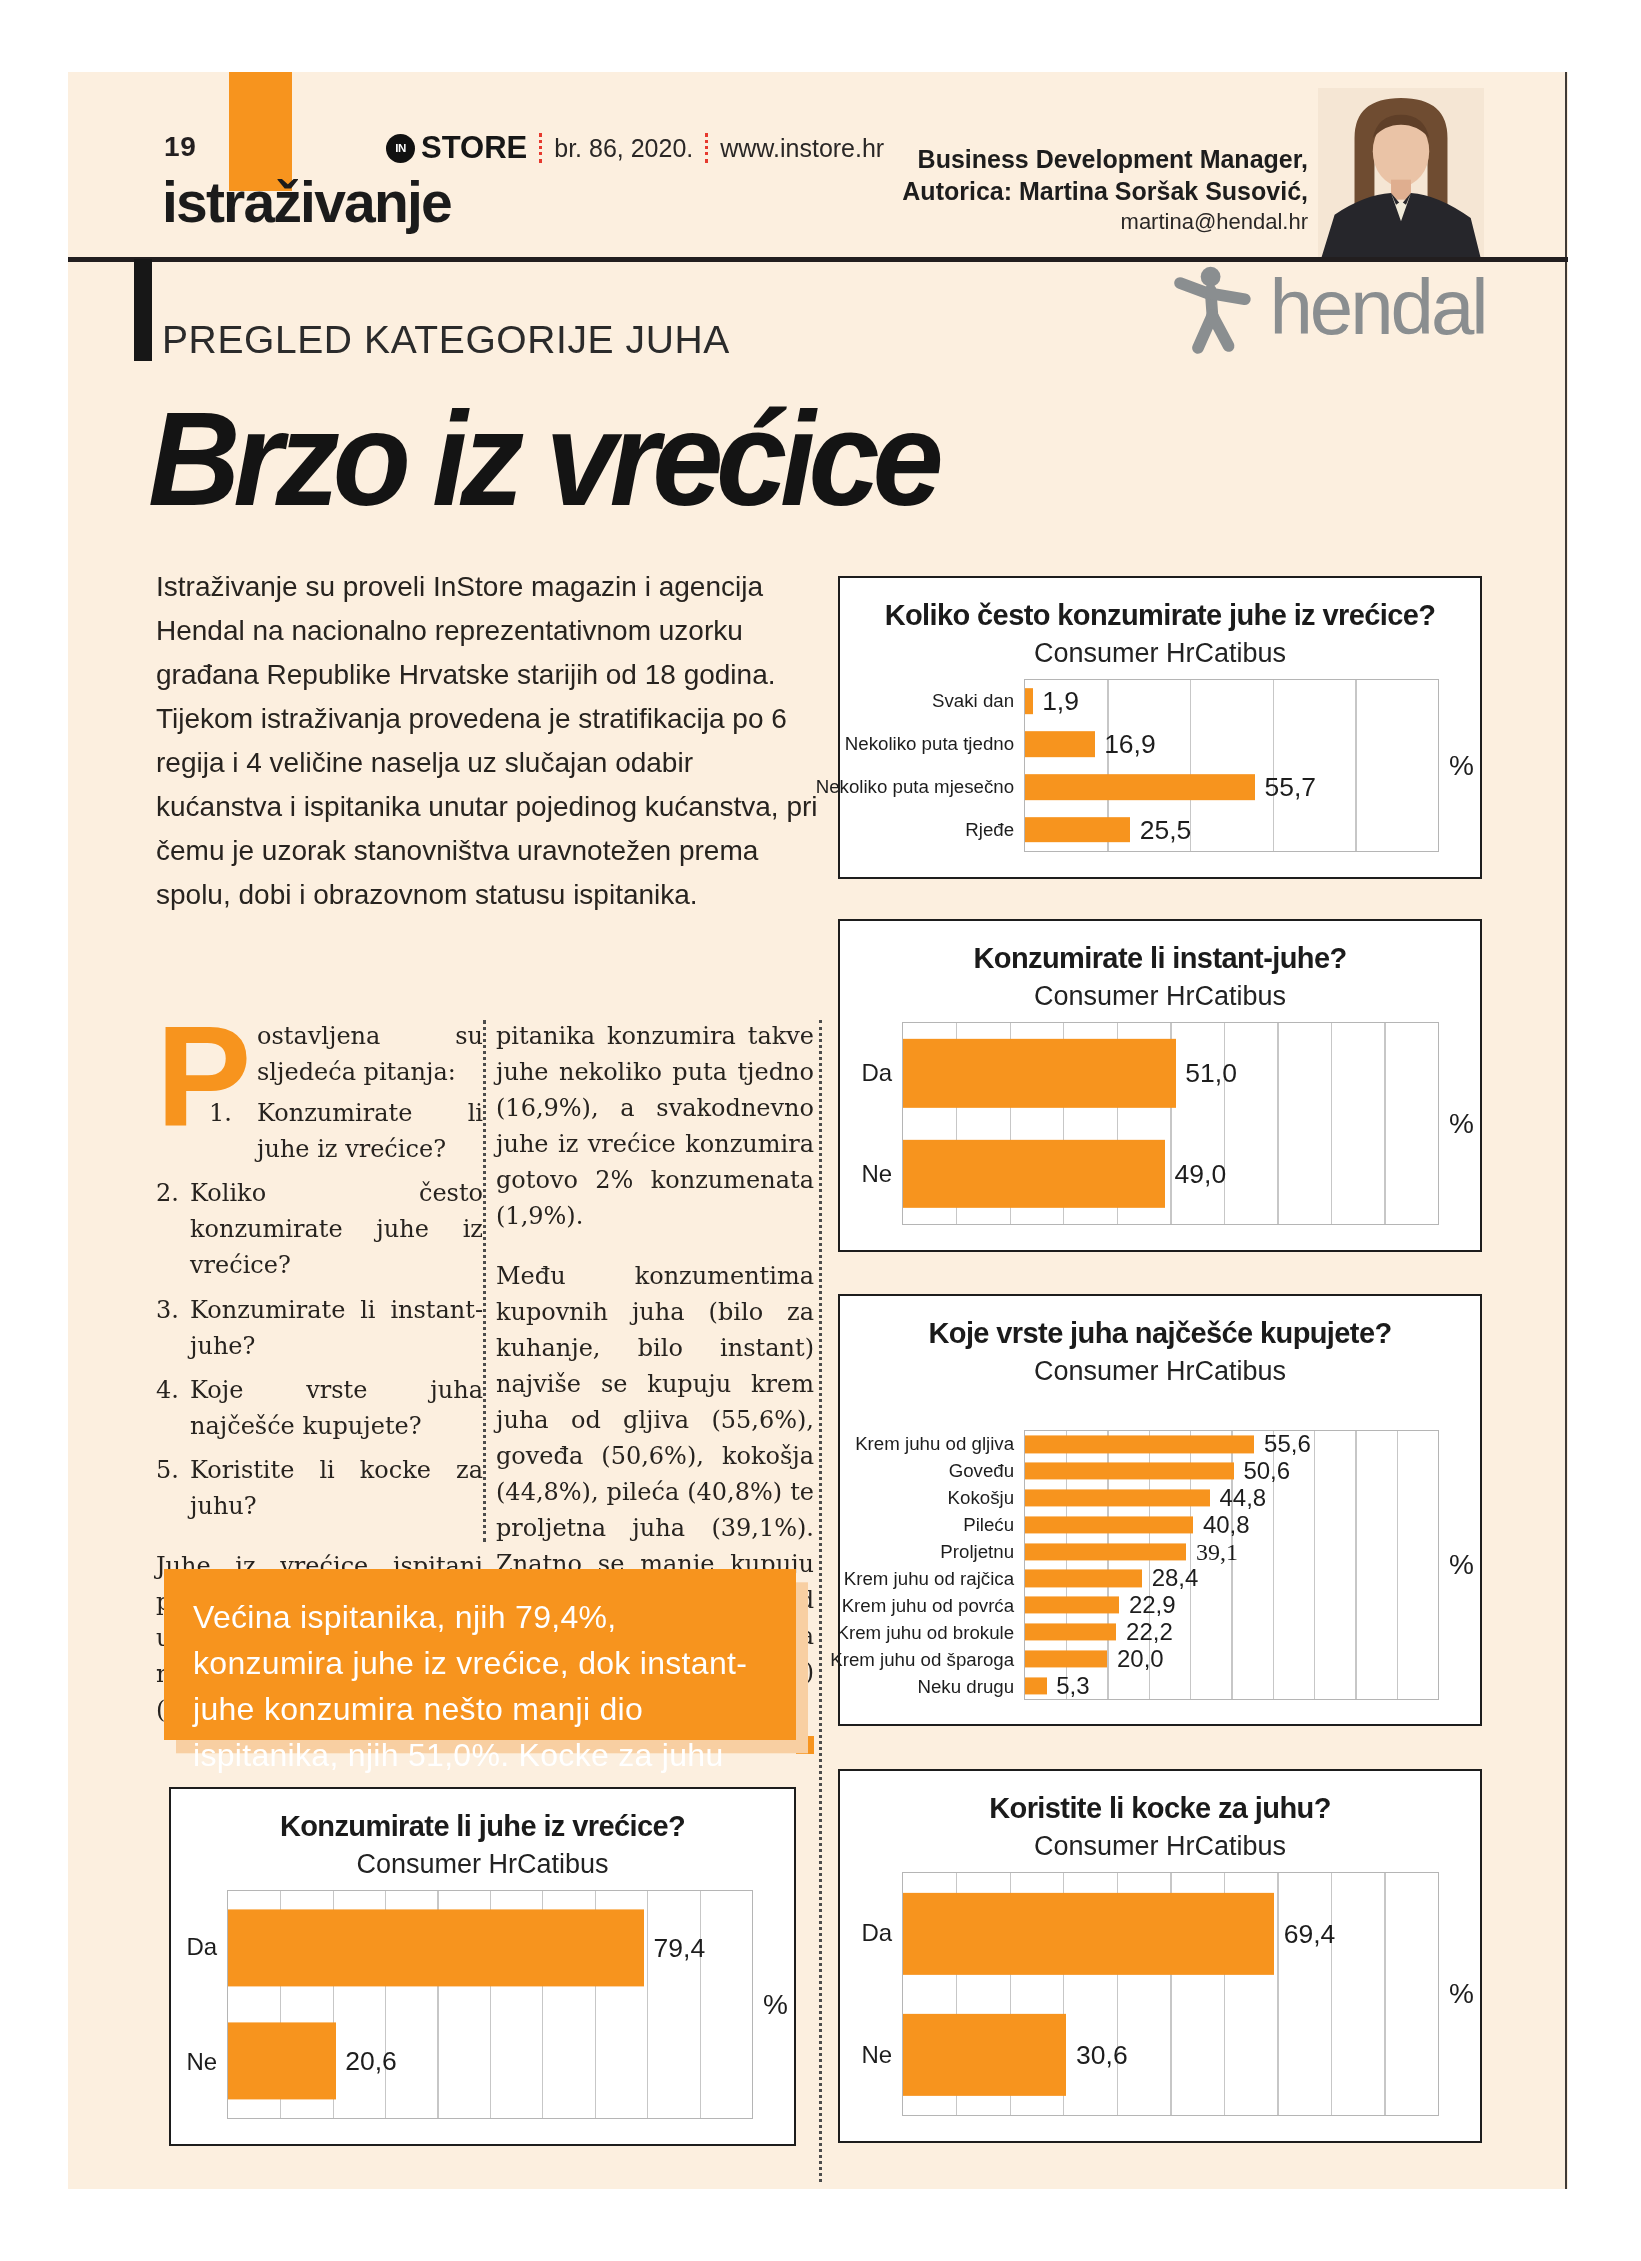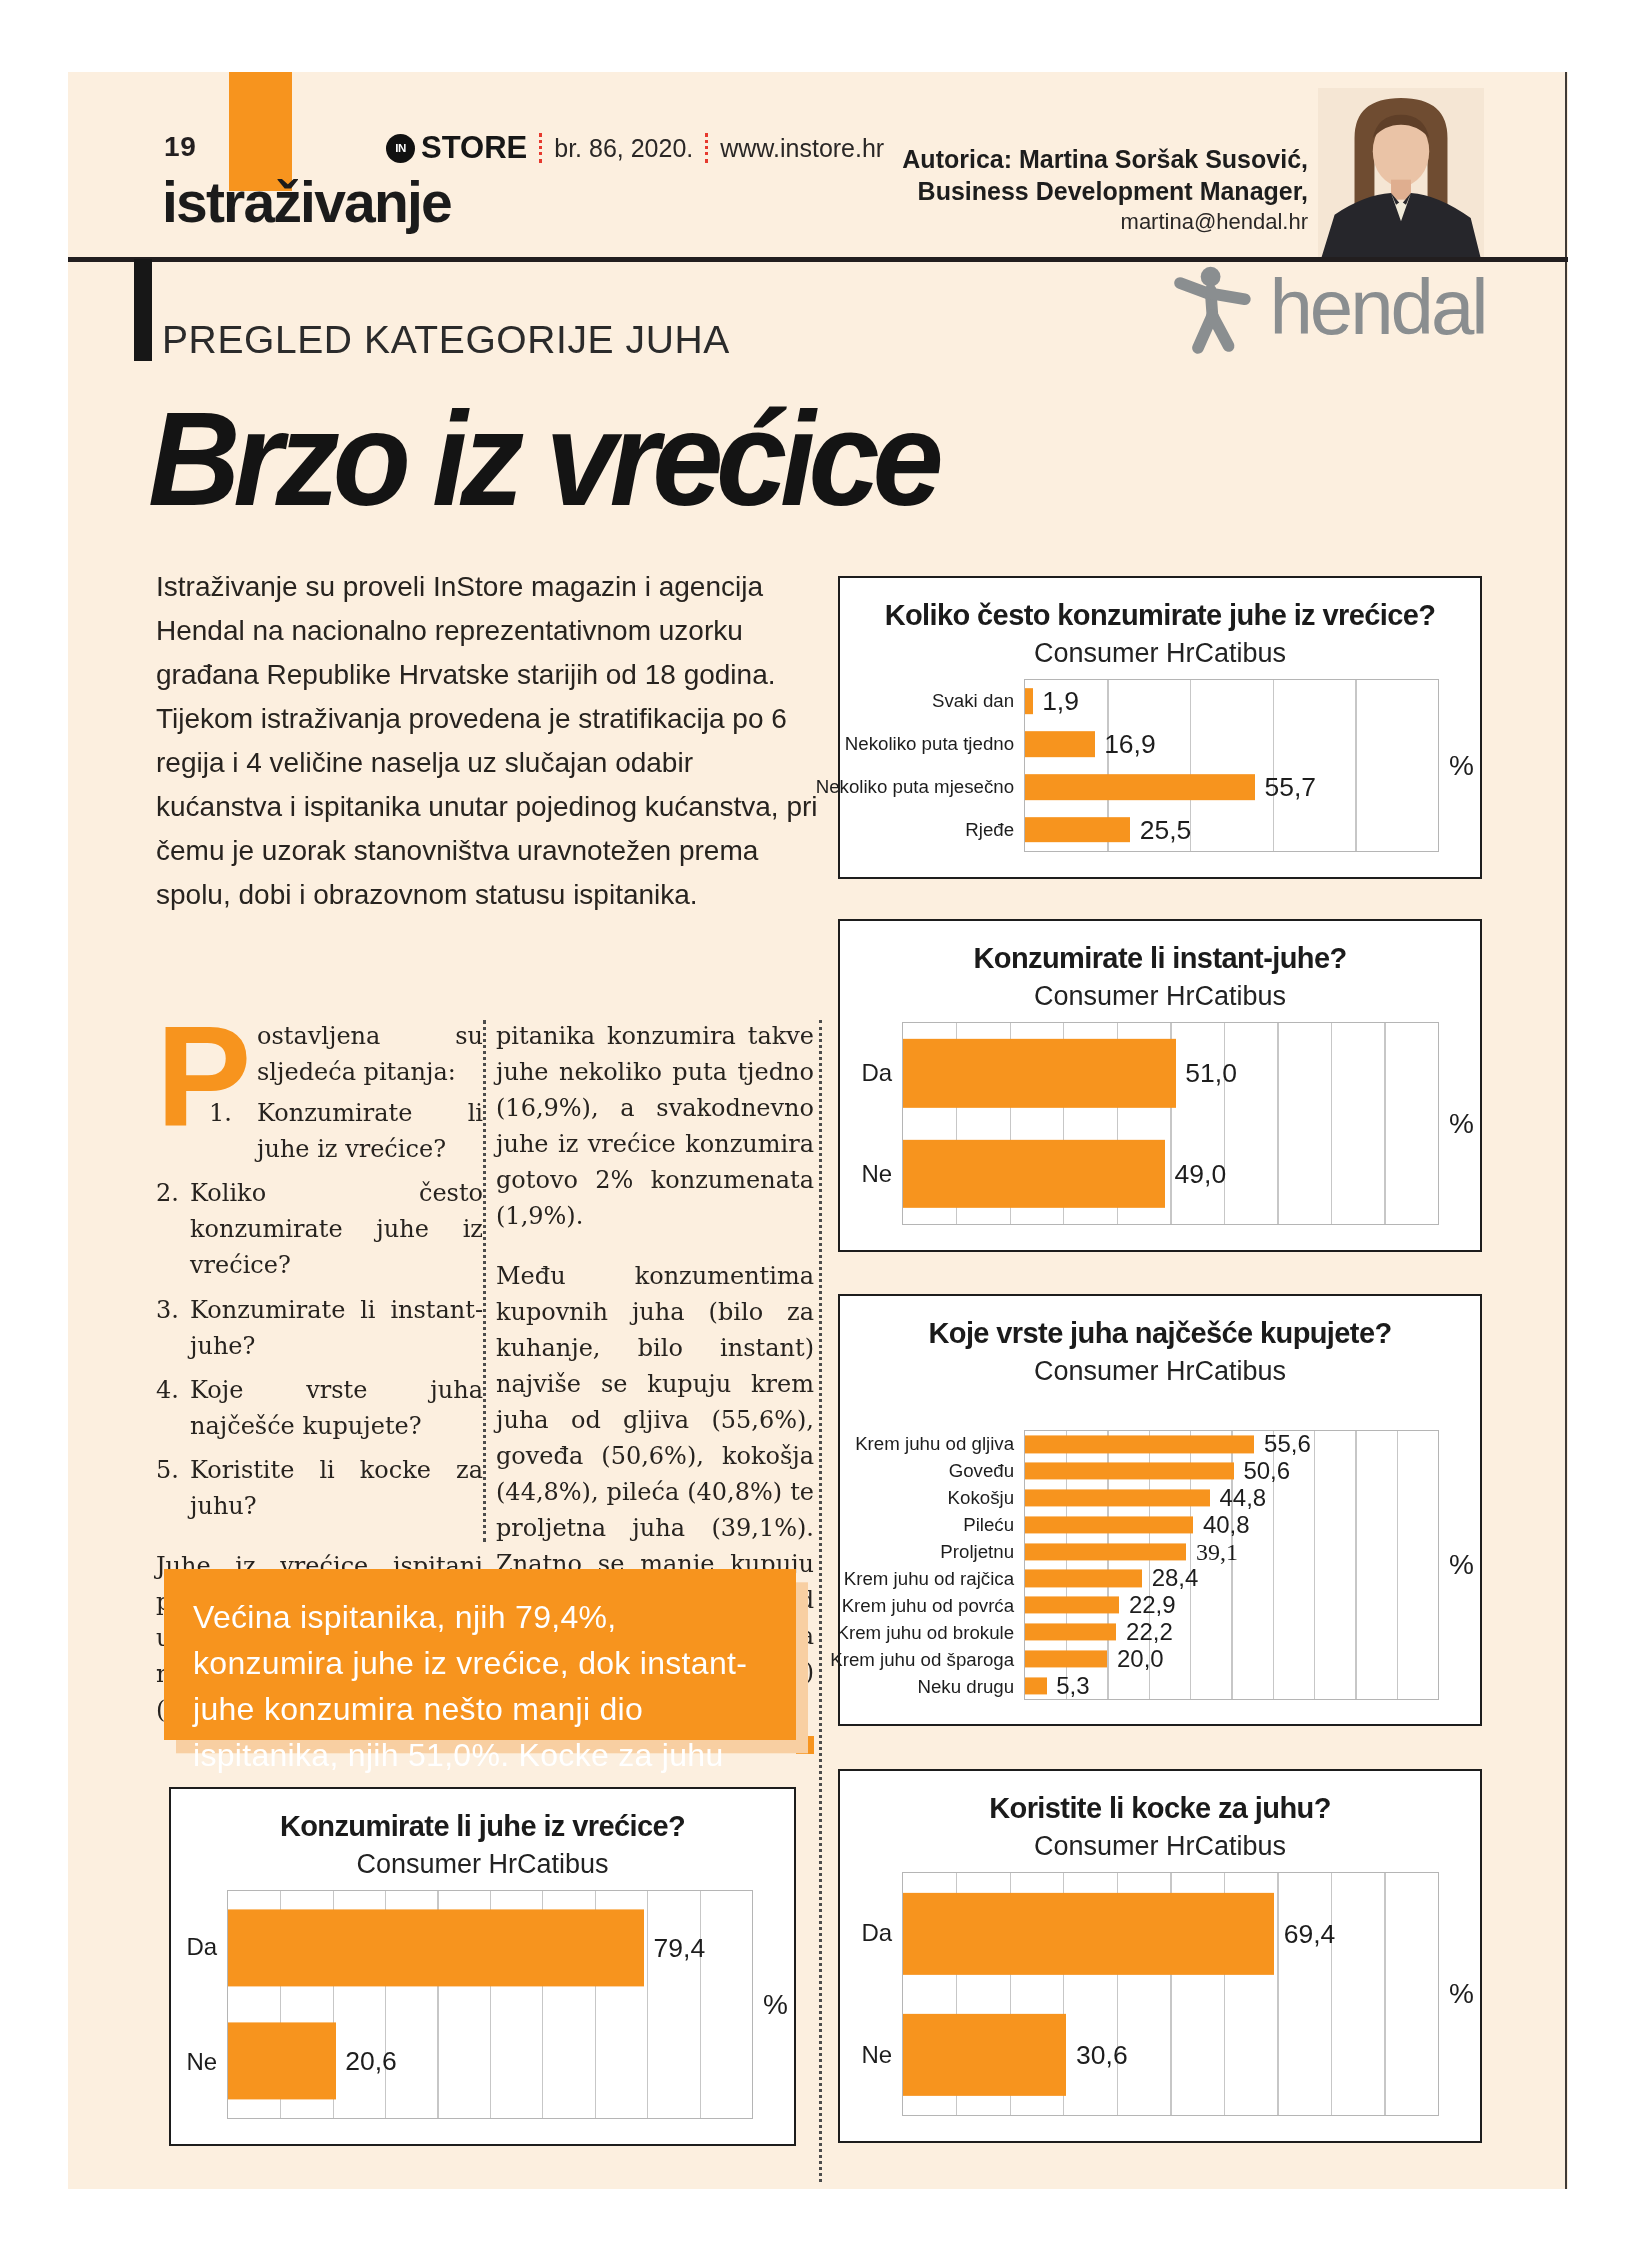--- a/index.html
+++ b/index.html
@@ -91,22 +91,22 @@
     <div class="in-circle">IN</div>
     <div class="store-word">STORE</div>
     <div class="red-dots"></div>
     <div class="issue-text">br. 86, 2020.</div>
     <div class="red-dots"></div>
     <div class="website-text">www.instore.hr</div>
   </div>
   <div class="section-label">istraživanje</div>
 
   <div class="author-block">
+    <div class="b">Business Development Manager,</div>
     <div class="b">Autorica: Martina Soršak Susović,</div>
-    <div class="b">Business Development Manager,</div>
     <div class="e">martina@hendal.hr</div>
   </div>
 
   <div class="author-photo">
     <svg width="166" height="170" viewBox="0 0 100 102" preserveAspectRatio="none">
       <rect x="0" y="0" width="100" height="102" fill="#f5e6d4"></rect>
       <path d="M22,30 Q22,6 50,6 Q78,6 78,30 L78,72 L66,72 L66,34 L34,34 L34,72 L22,72 Z" fill="#6f4c31"></path>
       <ellipse cx="50" cy="38" rx="17" ry="21" fill="#eac3a6"></ellipse>
       <path d="M33,30 Q40,22 50,22 Q60,22 67,30 Q64,16 50,16 Q36,16 33,30 Z" fill="#5f3f28"></path>
       <rect x="44" y="55" width="12" height="12" fill="#dfae8f"></rect>

